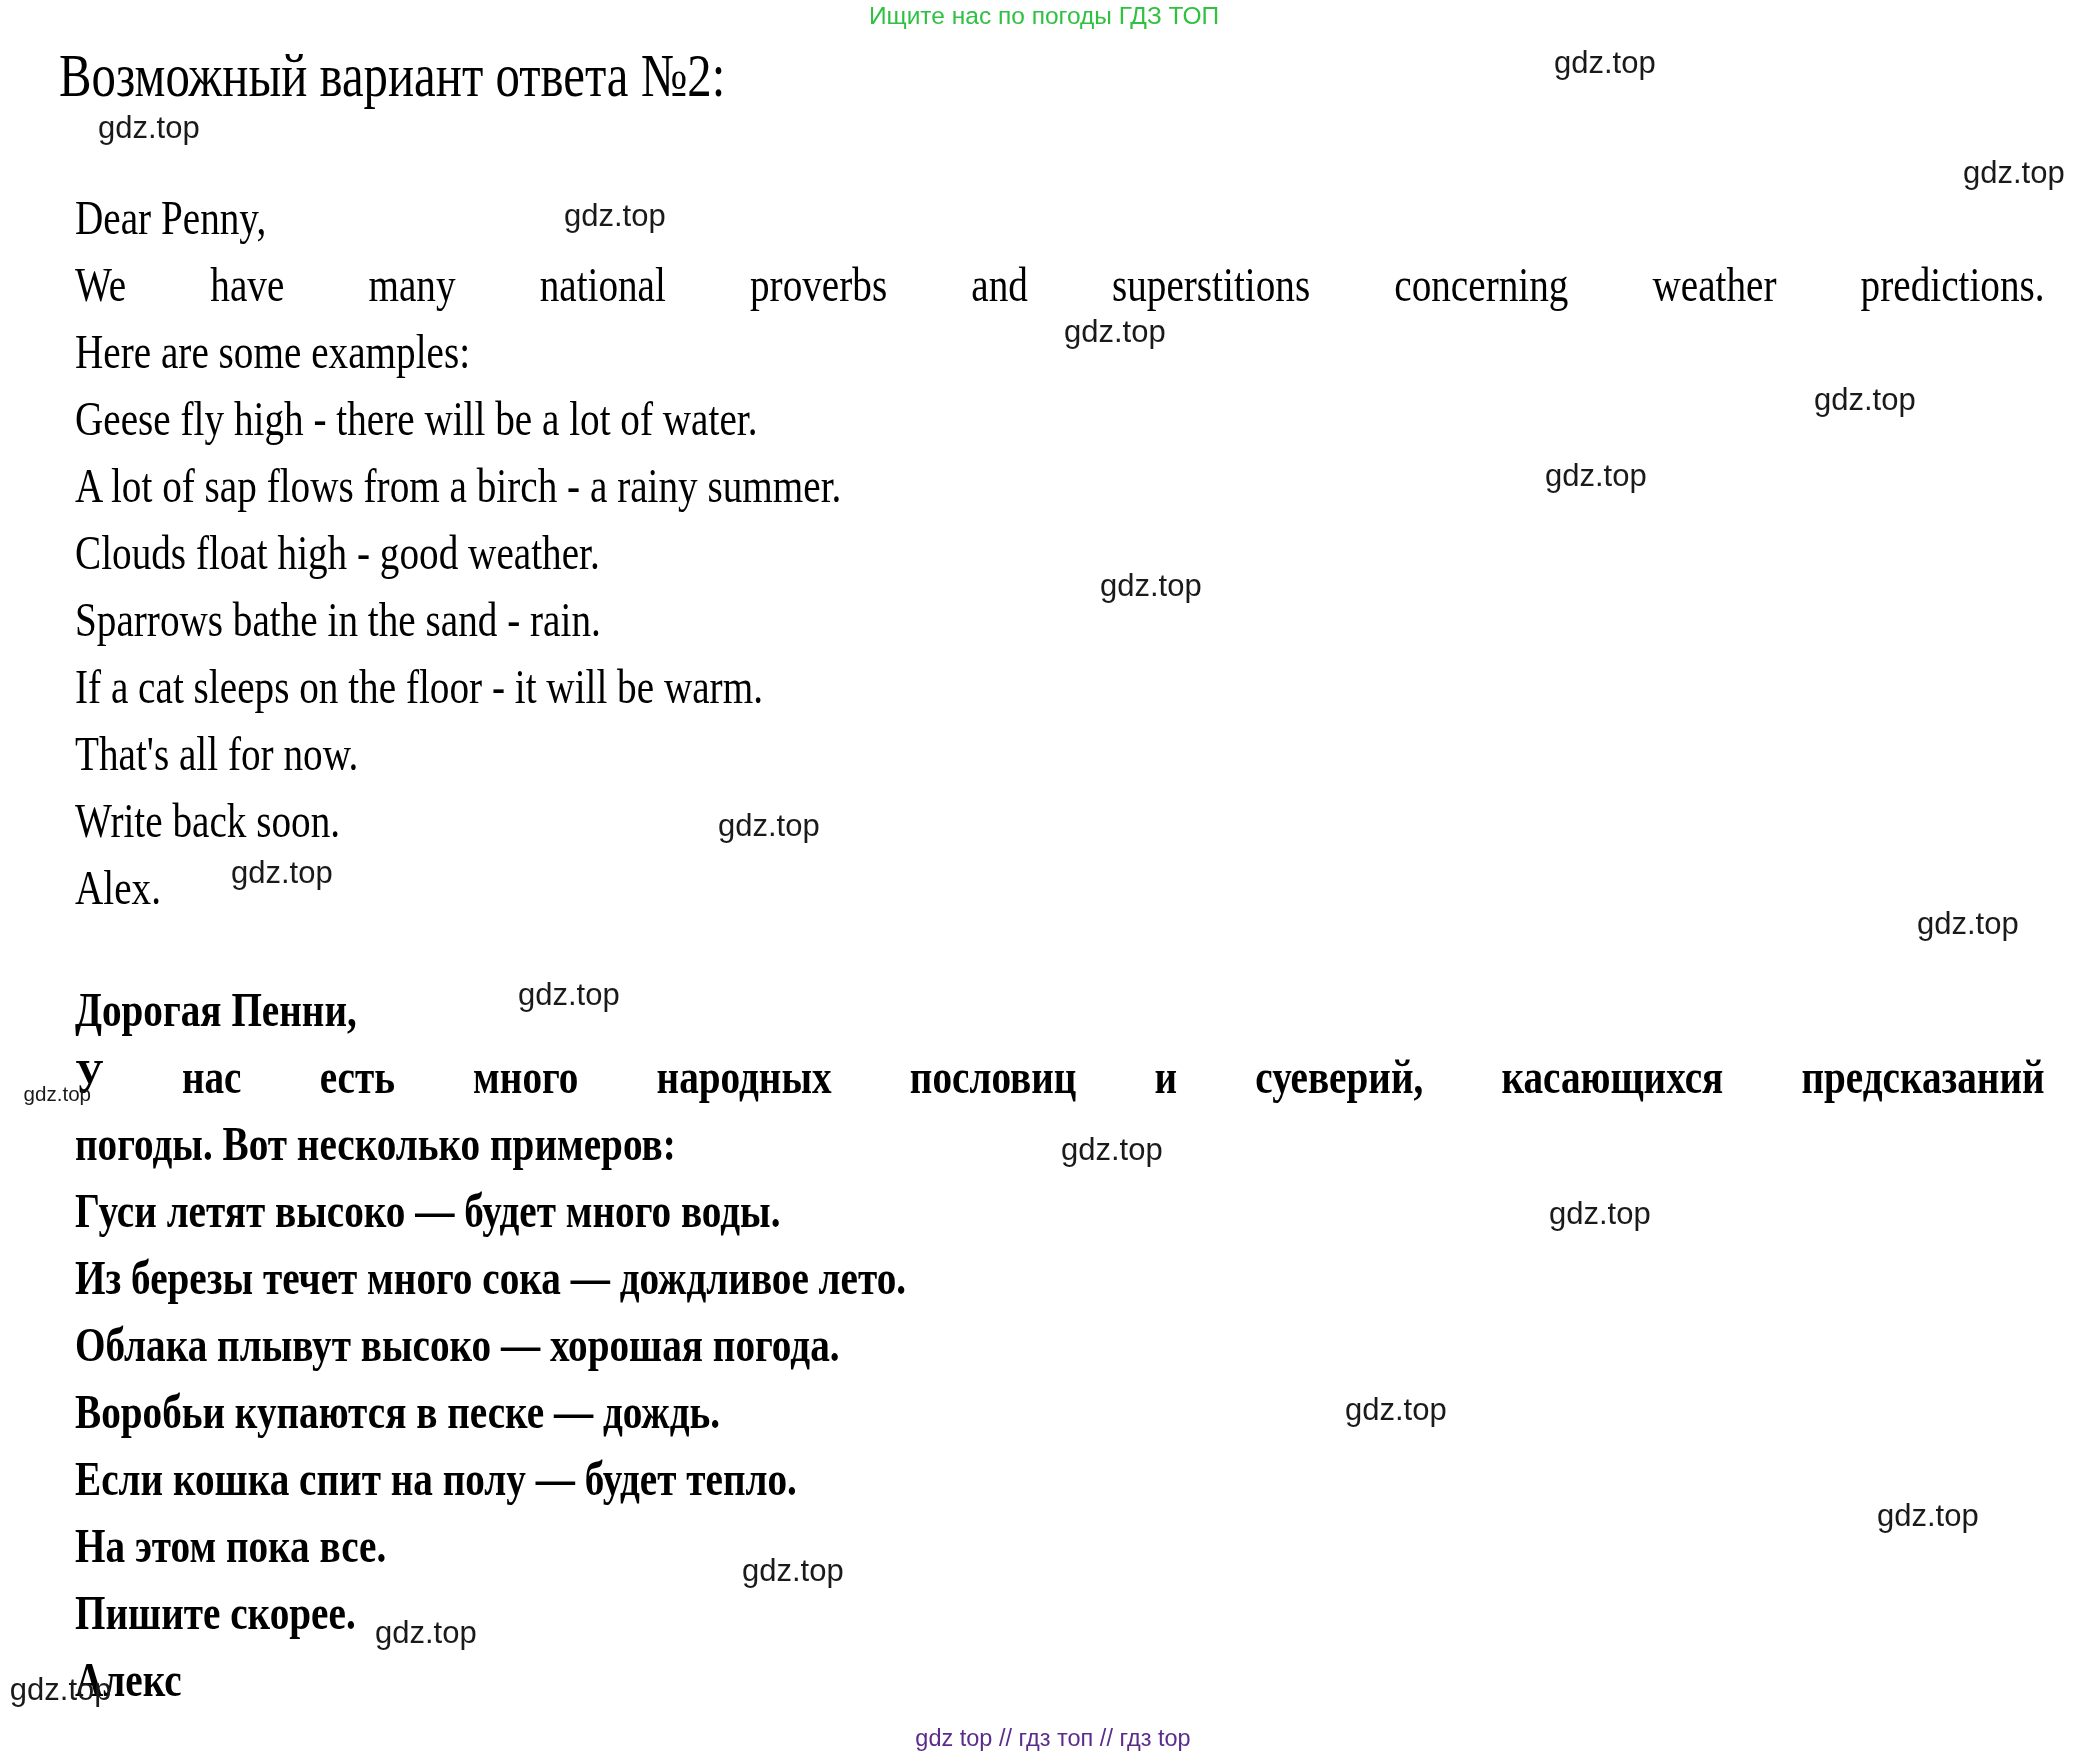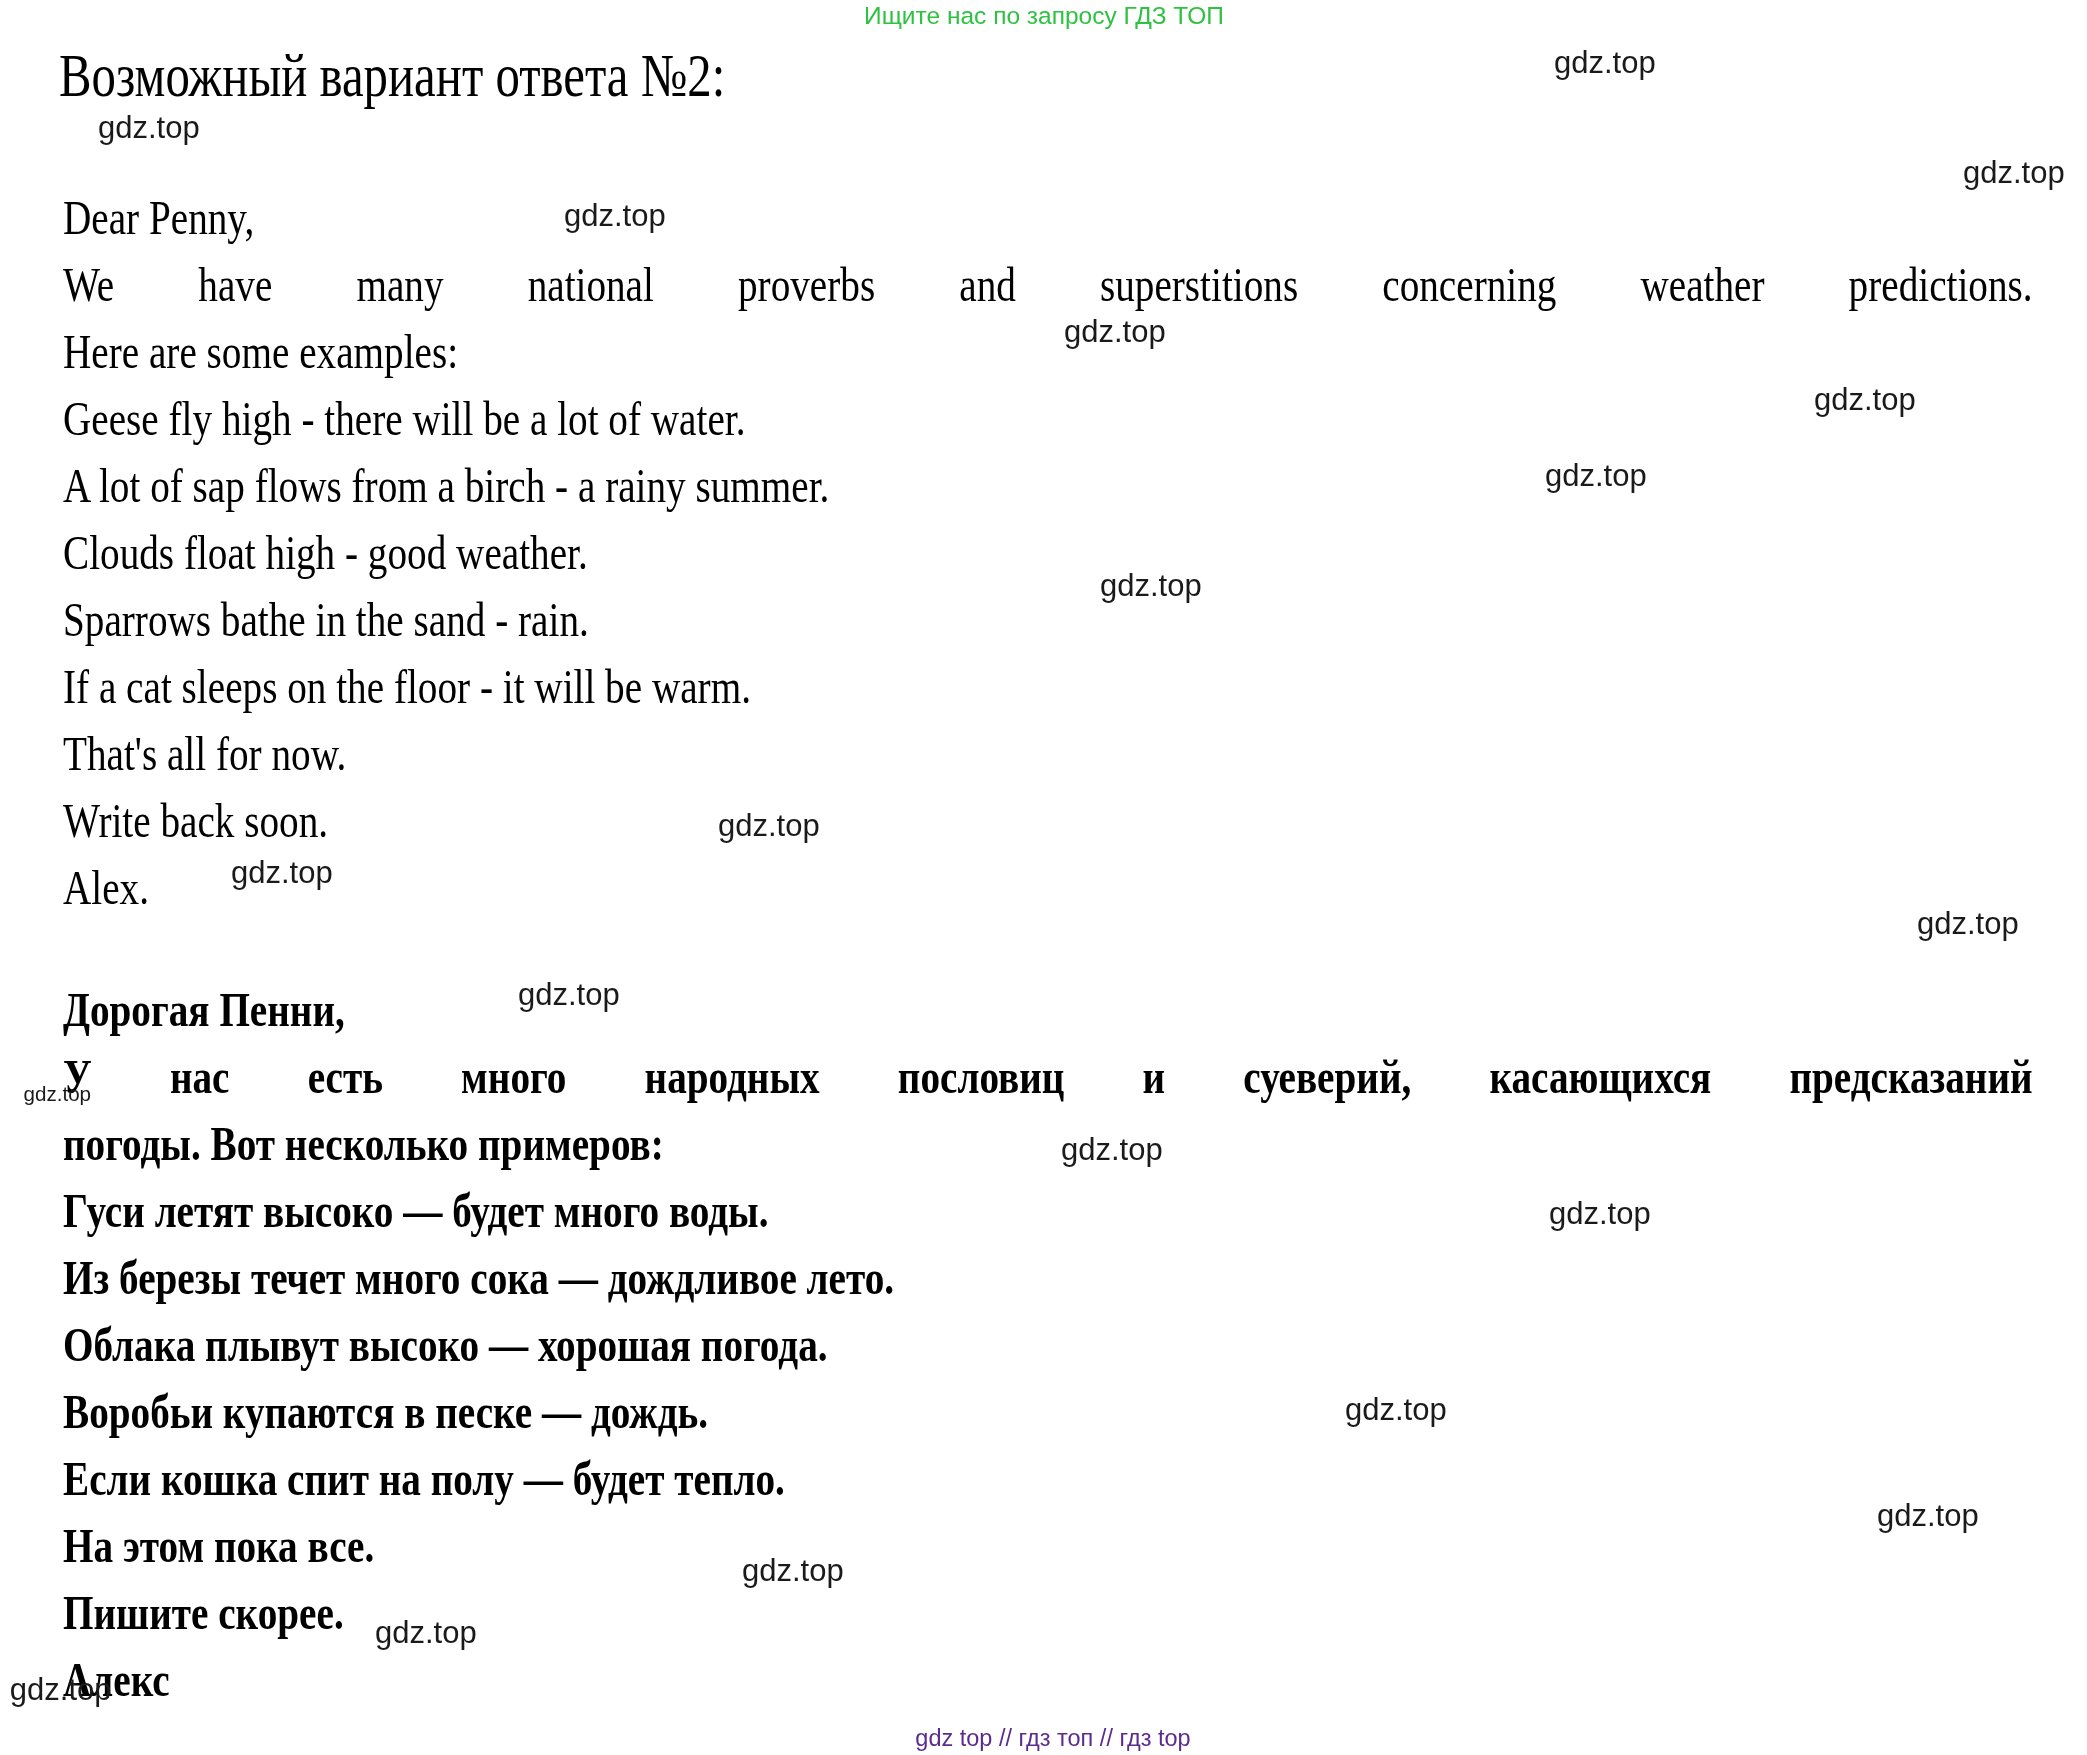--- a/index.html
+++ b/index.html
@@ -23,21 +23,21 @@
     position:absolute;top:1725px;left:0;right:0;text-align:center;
     font-family:"Liberation Sans", sans-serif;font-size:23.5px;
     color:var(--banner-purple);
     padding-left:18px;
   }
   .doc{position:absolute;left:59px;top:41px;width:1970px;}
   .title{
     font-size:61px;line-height:69px;font-weight:normal;margin:0;
     transform:scaleX(0.80);transform-origin:0 0;white-space:nowrap;
   }
-  .letter{margin:4px;}
+  .letter{margin:16px;}
   .letter.en{margin-top:74px;}
   .letter.ru{margin-top:55px;font-weight:bold;}
   .line{
     font-size:49px;line-height:67px;
     transform:scaleX(0.80);transform-origin:0 0;
     white-space:nowrap;width:2462px;
   }
   .line.justify{
     white-space:normal;
     text-align:justify;
@@ -47,21 +47,21 @@
   .wm{
     position:absolute;
     font-family:"Liberation Sans", sans-serif;
     color:var(--watermark-color);
     white-space:nowrap;
   }
 </style>
 </head>
 <body>
 
-<div class="banner-top">Ищите нас по запросу ГДЗ ТОП</div>
+<div class="banner-top">Ищите нас по погоды ГДЗ ТОП</div>
 
 <div class="doc">
   <h1 class="title">Возможный вариант ответа №2:</h1>
 
   <div class="letter en">
       <div class="line">Dear Penny,</div>
       <div class="line justify">We have many national proverbs and superstitions concerning weather predictions.</div>
       <div class="line">Here are some examples:</div>
       <div class="line">Geese fly high - there will be a lot of water.</div>
       <div class="line">A lot of sap flows from a birch - a rainy summer.</div>

